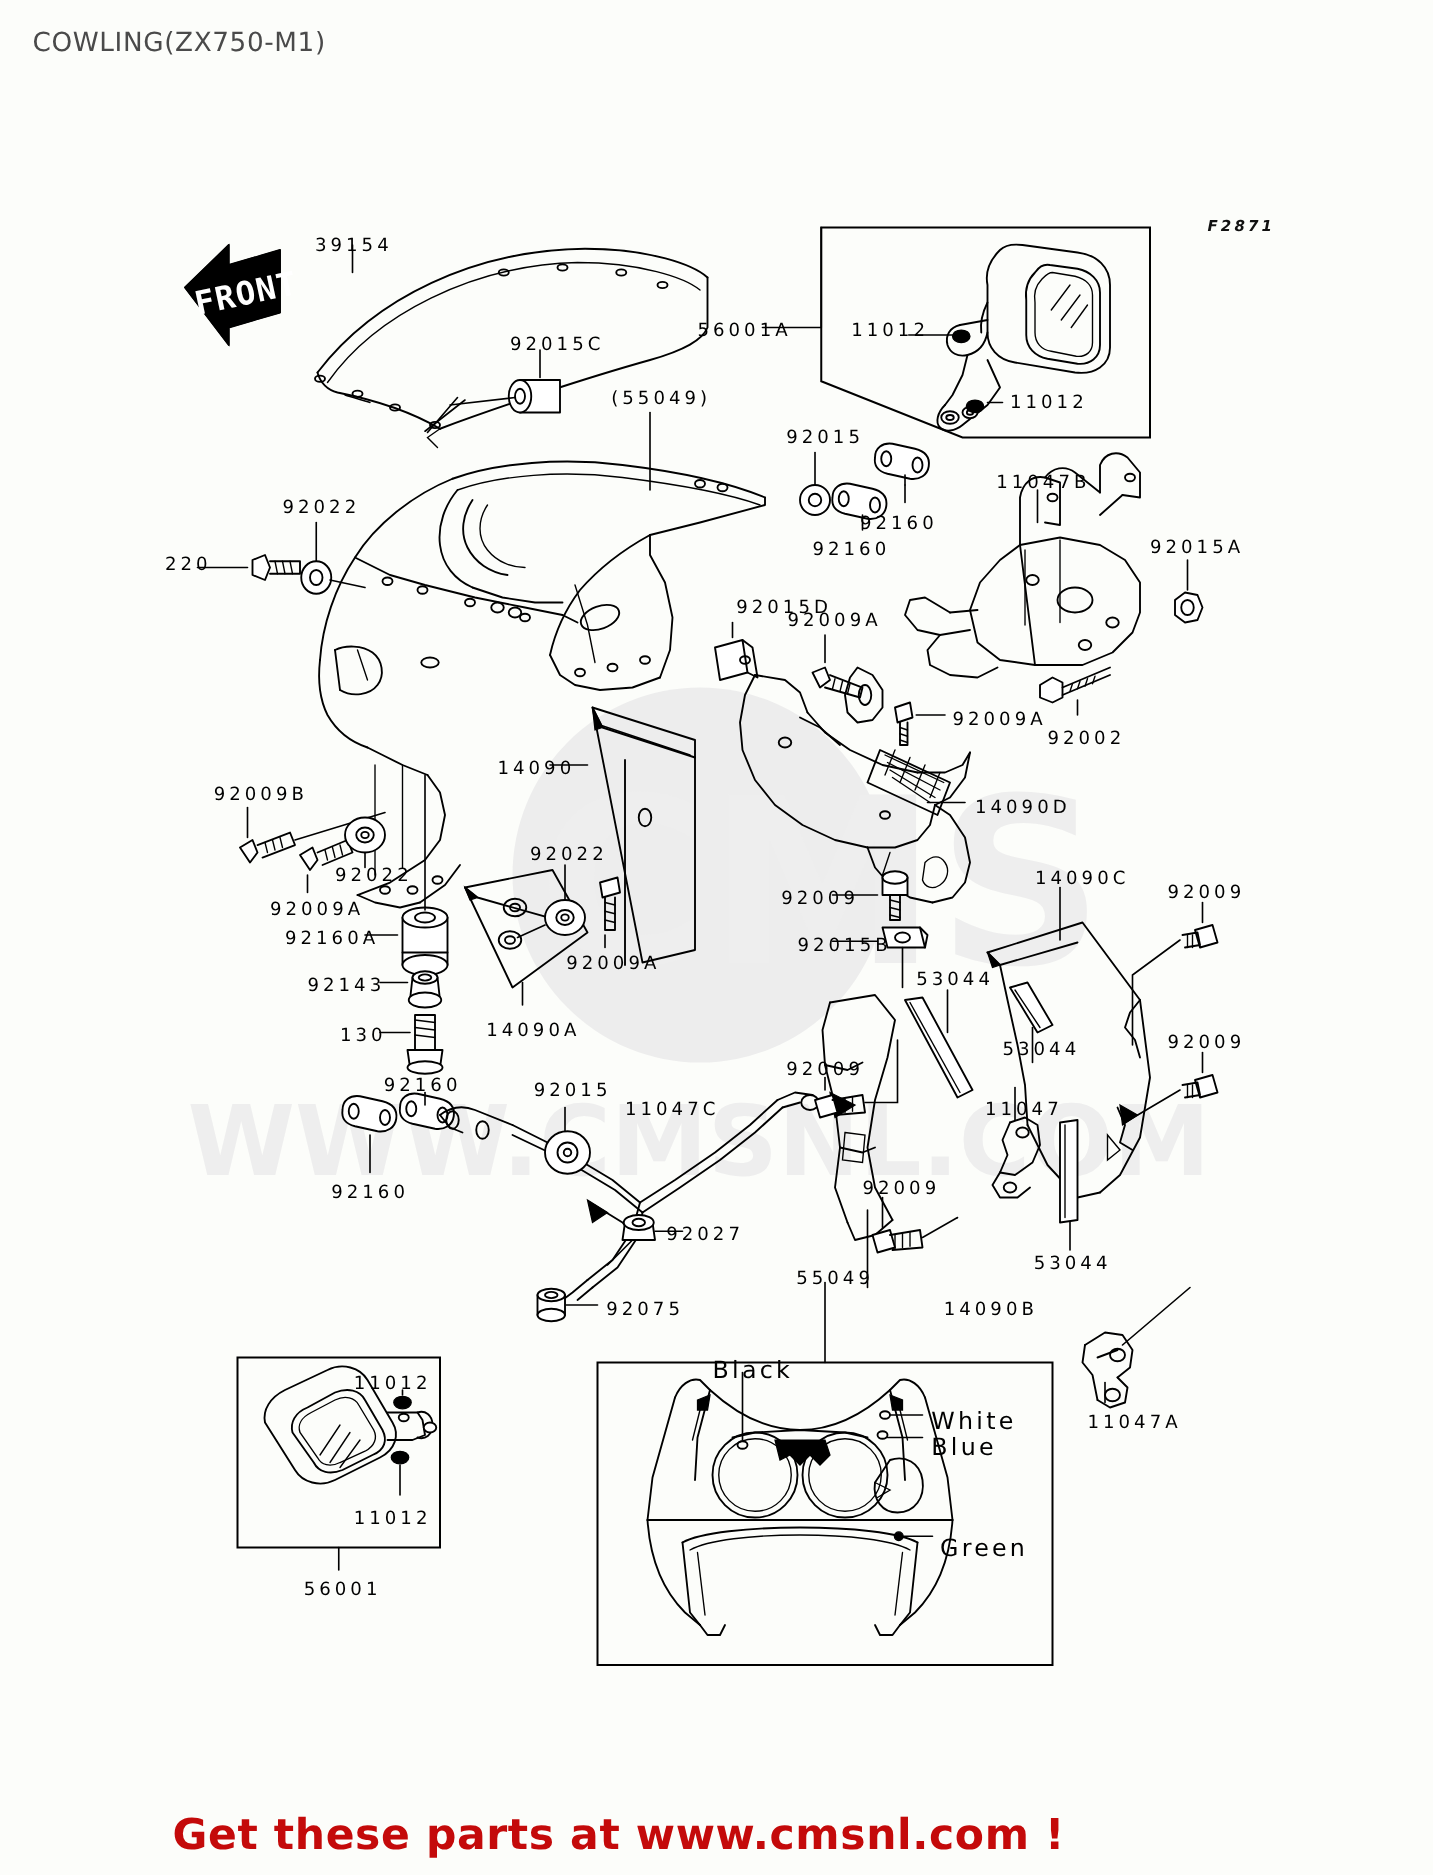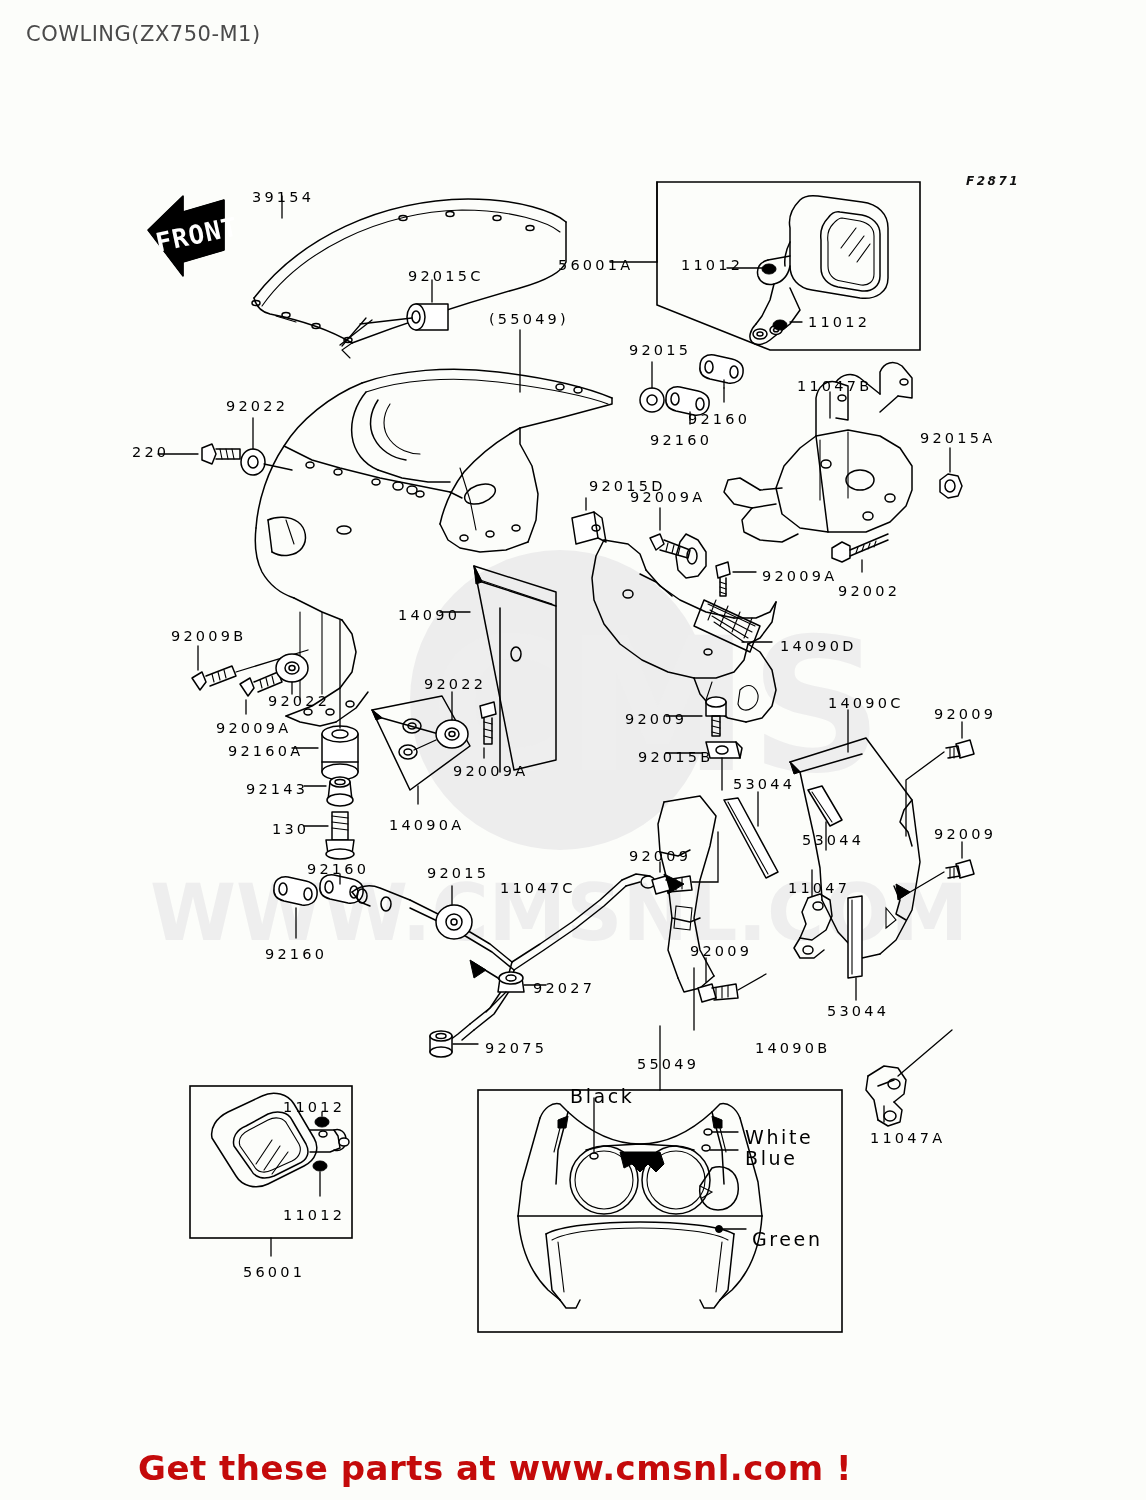--- a/index.html
+++ b/index.html
@@ -624,21 +624,21 @@
     <div class="lbl" style="left: 307px; top: 861px;">92160</div>
     <div class="lbl" style="left: 265px; top: 946px;">92160</div>
     <div class="lbl" style="left: 427px; top: 865px;">92015</div>
     <div class="lbl" style="left: 500px; top: 880px;">11047C</div>
     <div class="lbl" style="left: 629px; top: 848px;">92009</div>
     <div class="lbl" style="left: 788px; top: 880px;">11047</div>
     <div class="lbl" style="left: 690px; top: 943px;">92009</div>
     <div class="lbl" style="left: 827px; top: 1003px;">53044</div>
     <div class="lbl" style="left: 533px; top: 980px;">92027</div>
     <div class="lbl" style="left: 485px; top: 1040px;">92075</div>
-    <div class="lbl" style="left: 637px; top: 1015px; margin-top: 41px;">55049</div>
+    <div class="lbl" style="left: 637px; top: 1015px;">55049</div>
     <div class="lbl" style="left: 755px; top: 1040px;">14090B</div>
     <div class="lbl" style="left: 870px; top: 1130px;">11047A</div>
     <div class="lbl" style="left: 283px; top: 1099px;">11012</div>
     <div class="lbl" style="left: 283px; top: 1207px;">11012</div>
     <div class="lbl" style="left: 243px; top: 1264px;">56001</div>
   </div>
 <div id="color-layer">
     <div class="lbl sm" style="left: 570px; top: 1085px;">Black</div>
     <div class="lbl sm" style="left: 745px; top: 1126px;">White</div>
     <div class="lbl sm" style="left: 745px; top: 1147px;">Blue</div>

